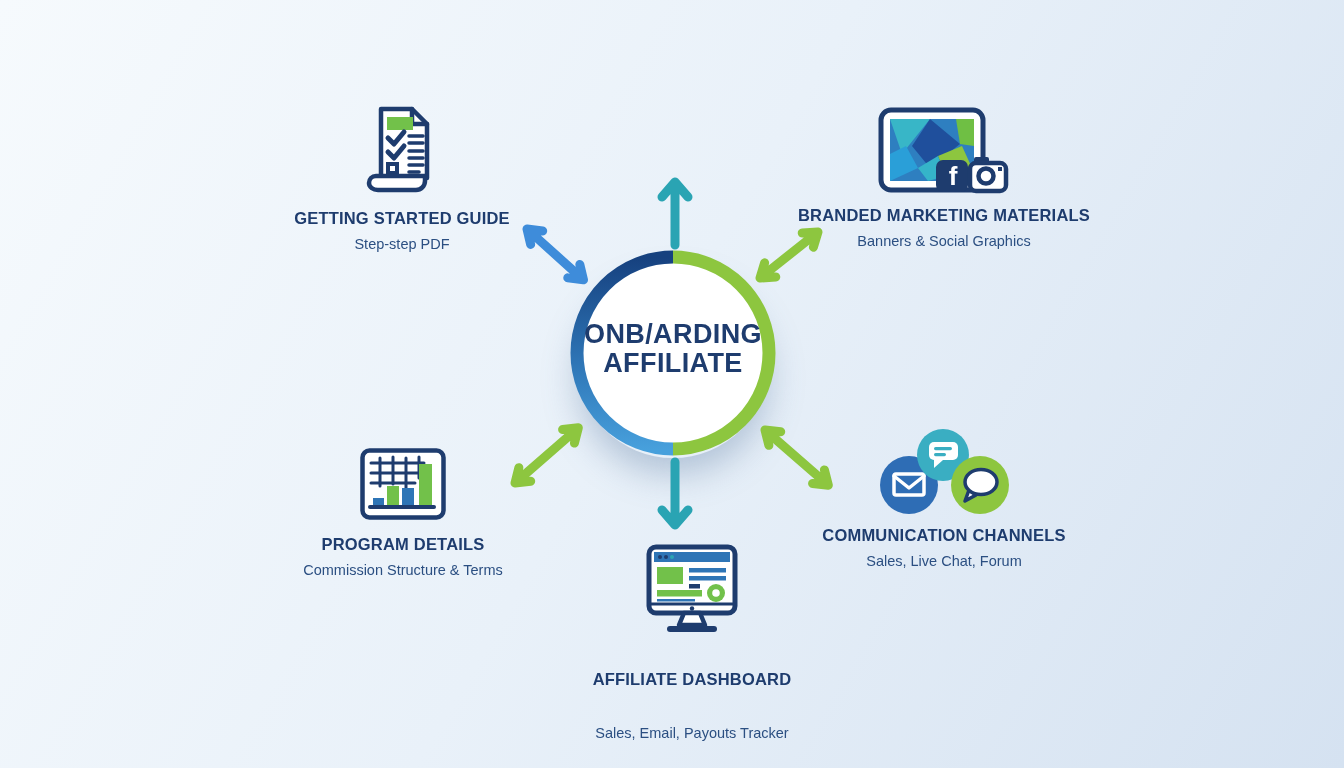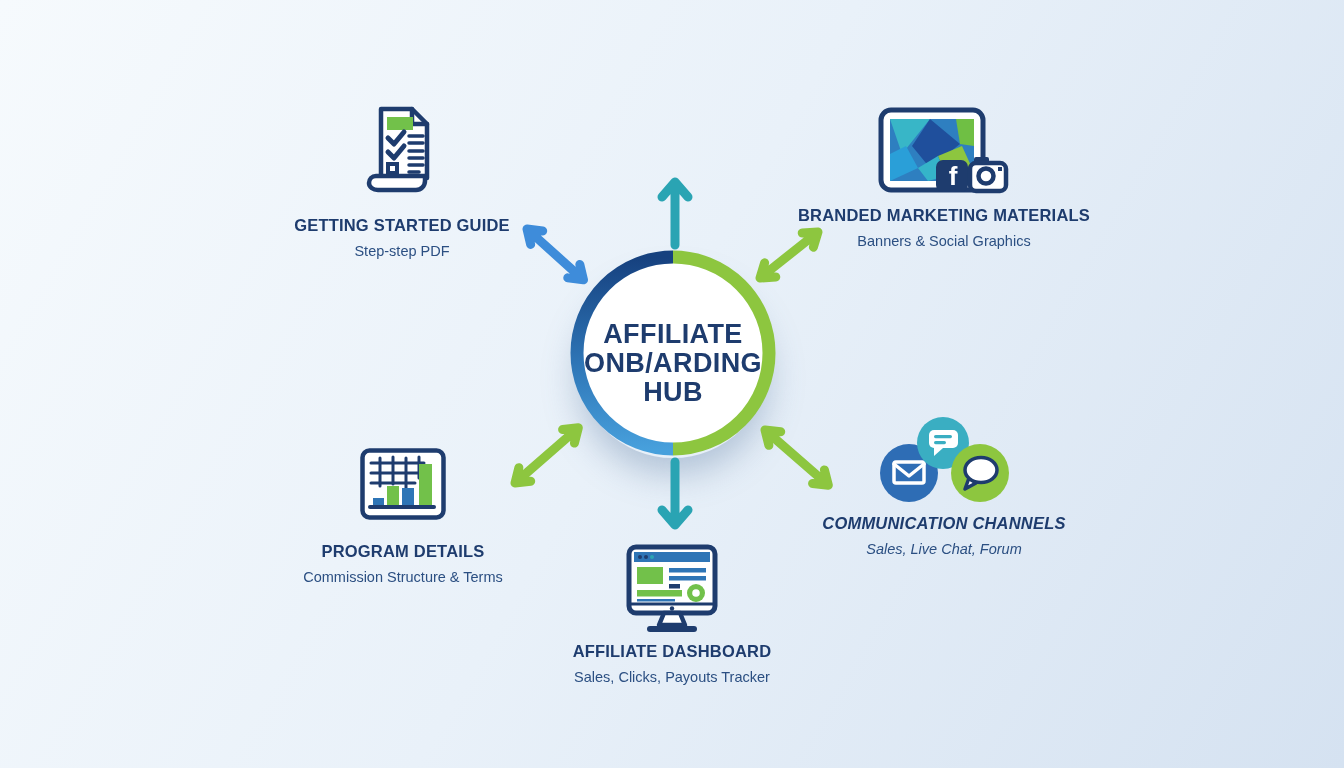--- a/index.html
+++ b/index.html
@@ -4,21 +4,21 @@
 <style>
   html,body{margin:0;padding:0;}
   body{
     width:1344px;height:768px;overflow:hidden;
     font-family:"Liberation Sans","DejaVu Sans",sans-serif;
     background:linear-gradient(120deg,var(--bgLight) 0%,var(--bgMid) 48%,var(--bgDark) 100%);
   }
   .canvas{position:relative;width:1344px;height:768px;}
   .layer{position:absolute;left:0;top:0;}
   .node{position:absolute;display:flex;flex-direction:column;align-items:center;text-align:center;}
-  .node .title{font-weight:700;font-size:16.5px;letter-spacing:.2px;color:var(--navy);margin-top:22px;white-space:nowrap;}
+  .node .title{font-weight:700;font-size:16.5px;letter-spacing:.2px;color:var(--navy);margin-top:15px;white-space:nowrap;}
   .node .subtitle{font-size:14.5px;color:var(--subtitle);margin-top:8px;white-space:nowrap;}
   .node.tight .title{margin-top:6px;}
   .hub-shadow{position:absolute;left:577px;top:266px;width:192px;height:192px;border-radius:50%;
     box-shadow:0 16px 34px rgba(90,120,160,.38);}
   .hub-text{position:absolute;left:563px;top:320px;width:220px;text-align:center;
     font-weight:700;font-size:27px;line-height:29px;color:var(--navy);letter-spacing:.4px;}
   
   .sN{stroke:var(--navy);} .sW{stroke:#ffffff;} .sT{stroke:var(--teal);} .sAB{stroke:var(--arrowBlue);} .sG{stroke:var(--green);}
   .fW{fill:#ffffff;} .fN{fill:var(--navy);} .fB{fill:var(--blue);} .fG{fill:var(--greenFill);} .fGr{fill:var(--green);}
   .fT{fill:var(--teal);} .fBC{fill:var(--blueCircle);} .fTC{fill:var(--tealCircle);} .nf{fill:none;}
@@ -60,23 +60,22 @@
     </g>
     <g transform="translate(515,483) rotate(-41.1)">
       <path d="M13 -9 L0 0 L13 9 M0 0 L84 0 M71 -9 L84 0 L71 9" class="nf sG rnd" stroke-width="9"></path>
     </g>
     <g transform="translate(765,430) rotate(41.1)">
       <path d="M13 -9 L0 0 L13 9 M0 0 L84 0 M71 -9 L84 0 L71 9" class="nf sG rnd" stroke-width="9"></path>
     </g>
   </svg>
 
   <div class="hub-text">
+    <div>ONB/ARDING</div>
     <div>AFFILIATE</div>
-    <div>ONB/ARDING</div>
-    <div>HUB</div>
   </div>
 
   <div class="node" style="left:240px;top:104px;width:324px;">
     <svg width="74" height="90" viewBox="0 0 74 90">
       <path d="M16 5 H47 L62 20 V74 H16 Z" class="fW sN rnd" stroke-width="4.5"></path>
       <path d="M47 5 V20 H62" class="nf sN rnd" stroke-width="4.5"></path>
       <rect x="22" y="13" width="26" height="13" class="fG"></rect>
       <path d="M23 34 l6 6 l10 -12" class="nf sN rnd" stroke-width="5"></path>
       <path d="M44 32 H58 M44 39 H58" class="nf sN rnd" stroke-width="3.5"></path>
       <path d="M23 48 l6 6 l10 -12" class="nf sN rnd" stroke-width="5"></path>
@@ -124,45 +123,45 @@
       <rect x="13" y="50" width="11" height="9" class="fB"></rect>
       <rect x="27" y="38" width="12" height="21" class="fG"></rect>
       <rect x="42" y="40" width="12" height="19" class="fB"></rect>
       <rect x="59" y="16" width="13" height="43" class="fG"></rect>
       <path d="M10 59 H74" class="nf sN rnd" stroke-width="4"></path>
     </svg>
     <div class="title">PROGRAM DETAILS</div>
     <div class="subtitle">Commission Structure &amp; Terms</div>
   </div>
 
-  <div class="node tight" style="left:510px;top:544px;width:324px;">
+  <div class="node tight" style="left:530px;top:544px;width:324px;gap:28px;">
     <svg width="96" height="92" viewBox="0 0 96 92">
       <rect x="5" y="3" width="86" height="66" rx="7" class="fW sN" stroke-width="5"></rect>
       <rect x="10" y="8" width="76" height="10" class="fB"></rect>
       <circle cx="16" cy="13" r="2" class="fN"></circle>
       <circle cx="22" cy="13" r="2" class="fN"></circle>
       <circle cx="28" cy="13" r="2" class="fT"></circle>
       <rect x="13" y="23" width="26" height="17" class="fG"></rect>
       <rect x="45" y="24" width="37" height="4.5" class="fB"></rect>
       <rect x="45" y="32" width="37" height="4.5" class="fB"></rect>
       <rect x="45" y="40" width="11" height="4.5" class="fN"></rect>
       <rect x="13" y="46" width="45" height="6.5" class="fG"></rect>
       <rect x="13" y="55" width="38" height="2.5" class="fB"></rect>
       <circle cx="72" cy="49" r="9" class="fG"></circle>
       <circle cx="72" cy="49" r="3.8" class="fW"></circle>
       <path d="M5 60 H91" class="nf sN" stroke-width="3"></path>
       <circle cx="48" cy="64.5" r="2.2" class="fN"></circle>
       <path d="M40 69 h16 l5 12 h-26 z" class="fW sN rnd" stroke-width="4.5"></path>
       <path d="M26 85 H70" class="nf sN rnd" stroke-width="6"></path>
     </svg>
     <div class="title">AFFILIATE DASHBOARD</div>
-    <div class="subtitle">Sales, Clicks, Payouts Tracker</div>
+    <div class="subtitle">Sales, Email, Payouts Tracker</div>
   </div>
 
-  <div class="node tight" style="left:782px;top:416px;width:324px;font-style:italic;">
+  <div class="node tight" style="left:782px;top:428px;width:324px;">
     <svg width="136" height="92" viewBox="0 0 136 92">
       <g>
         <circle cx="33" cy="57" r="29" class="fBC"></circle>
         <rect x="18" y="46" width="30" height="21" rx="2" class="nf sW rnd" stroke-width="3.5"></rect>
         <path d="M18 48 L33 60 L48 48" class="nf sW rnd" stroke-width="3.5"></path>
       </g>
       <g>
         <circle cx="67" cy="27" r="26" class="fTC"></circle>
         <rect x="53" y="14" width="29" height="18" rx="5" class="fW"></rect>
         <path d="M58 31 v9 l9 -8 z" class="fW"></path>

